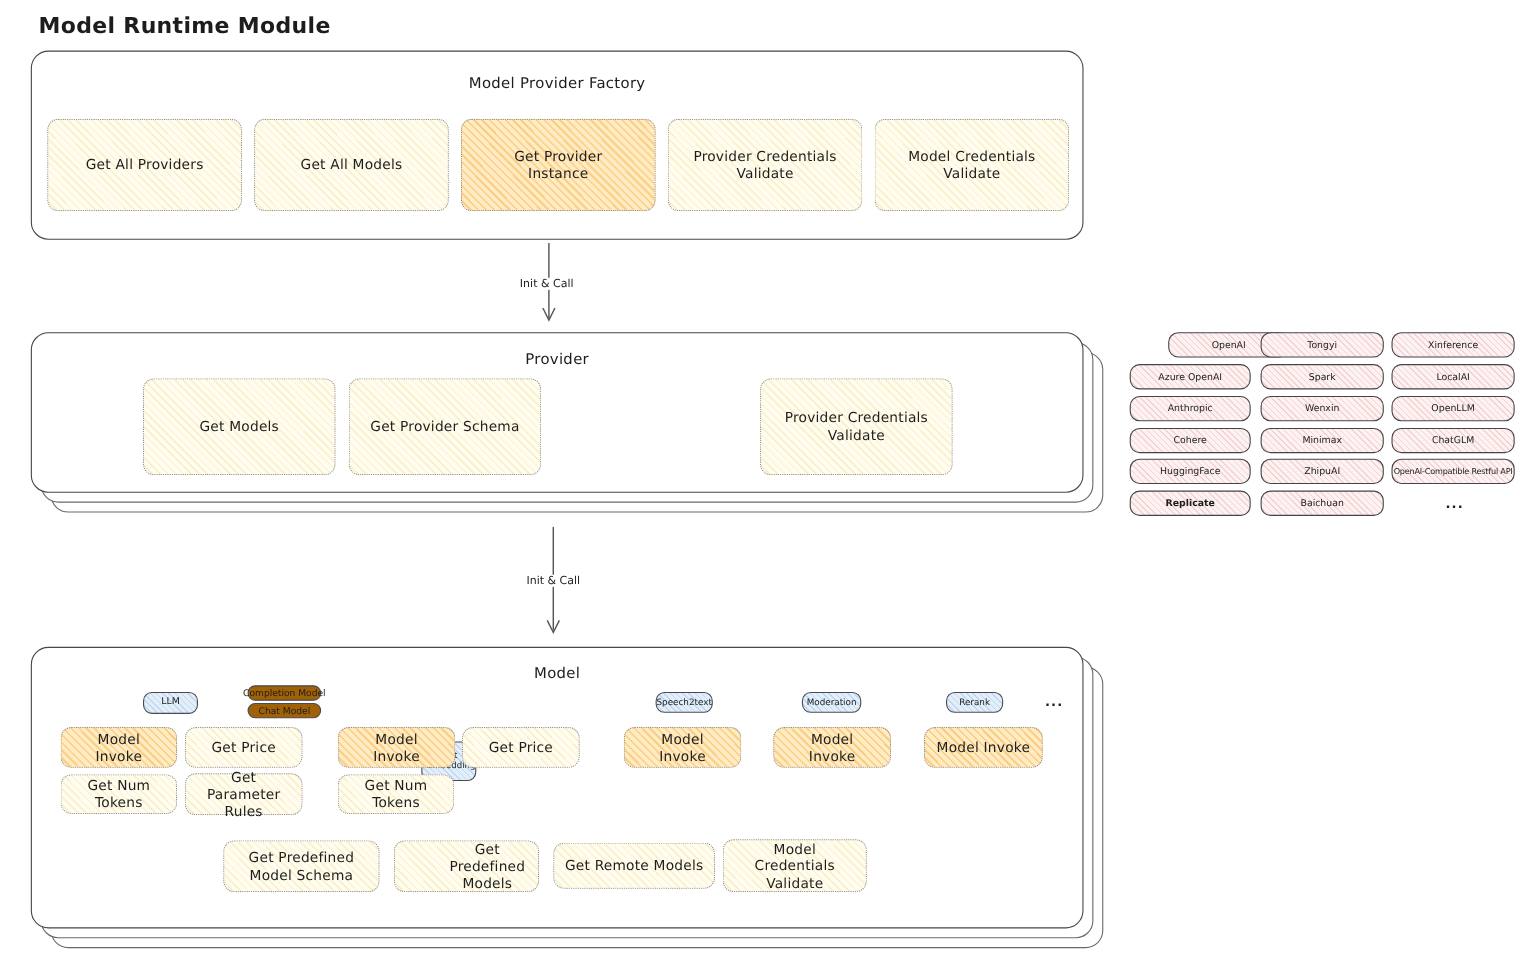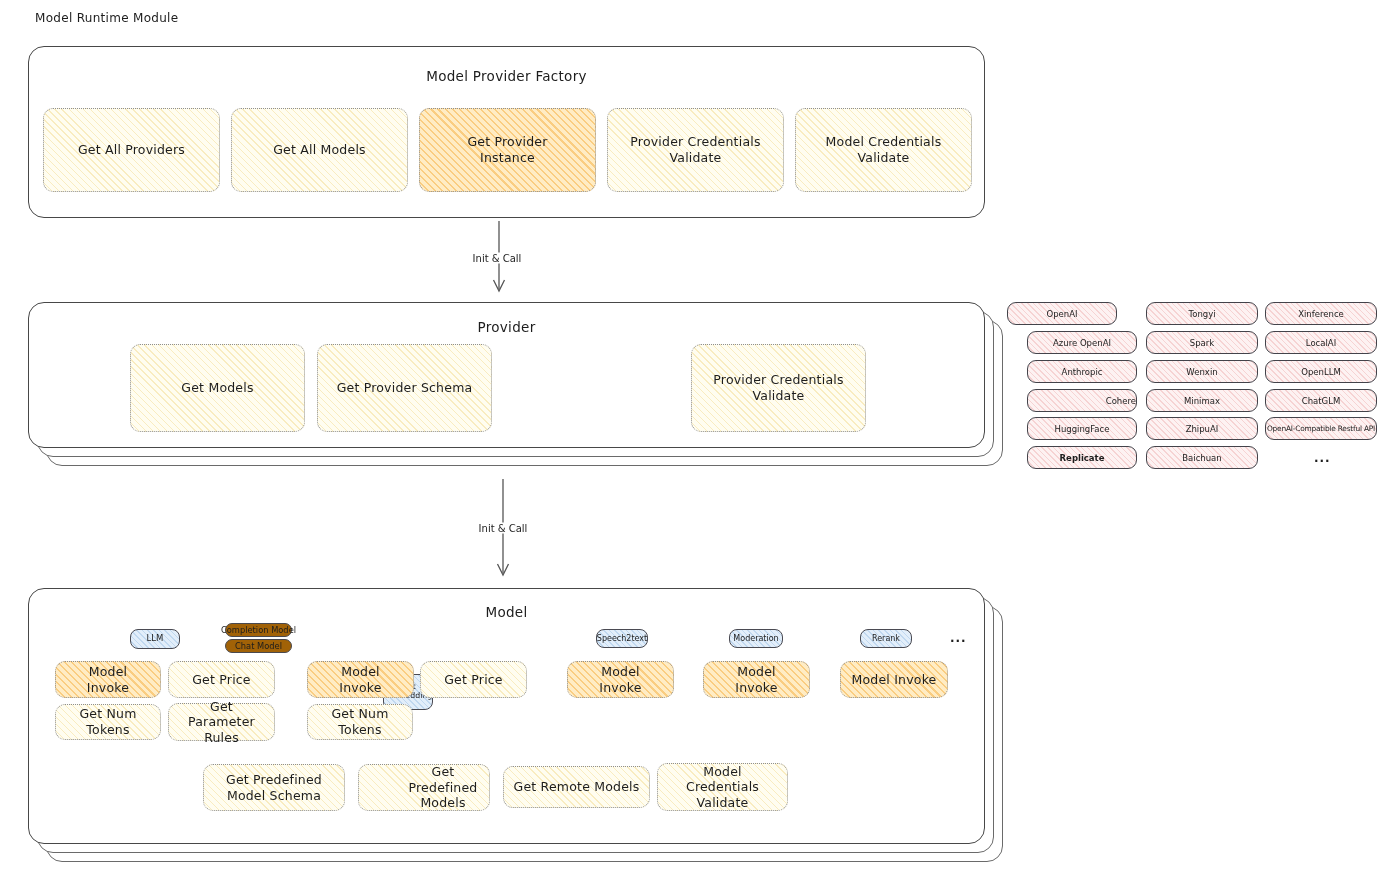--- a/index.html
+++ b/index.html
@@ -1,19 +1,19 @@
 <!DOCTYPE html>
 <html><head>
 <meta charset="utf-8">
 <style>
   html,body{margin:0;padding:0;background:#ffffff;}
   .canvas{position:relative;width:1393px;height:880px;background:#fff;overflow:hidden;
           font-family:"DejaVu Sans","Liberation Sans",sans-serif;color:#1d1d1d;}
   .abs{position:absolute;}
-  .page-title{font-size:12px;font-weight:normal;letter-spacing:.3px;}
+  .page-title{font-size:20px;font-weight:bold;letter-spacing:.3px;}
   
   .layer{position:absolute;background:#fff;border:1.5px solid #6a6a6a;border-radius:16px;box-sizing:border-box;}
   .layer.main{border-color:#474747;}
   .sec-title{position:absolute;text-align:center;font-size:13.5px;letter-spacing:.3px;}
   
   .fbox{position:absolute;display:flex;align-items:center;justify-content:center;text-align:center;
         box-sizing:border-box;border:1.4px dotted #8f8f8f;border-radius:10px;
         font-size:12.5px;line-height:1.25;letter-spacing:.2px;}
   .ybox{background-color:#fffdf0;
         background-image:repeating-linear-gradient(45deg,rgba(240,210,120,.40) 0 1px,transparent 1px 5px);}
@@ -79,30 +79,30 @@
   <div class="fbox ybox" style="left:130px;top:344px;width:175px;height:88px;">
       <span>Get Models</span>
     </div>
   <div class="fbox ybox" style="left:317px;top:344px;width:175px;height:88px;">
       <span>Get Provider Schema</span>
     </div>
   <div class="fbox ybox" style="left:691px;top:344px;width:175px;height:88px;">
       <span style="max-width:140px;">Provider Credentials Validate</span>
     </div>
 
-  <div class="pbox" style="left:1007px;top:302px;width:110px;height:23px;">
+  <div class="pbox" style="left:1062px;top:302px;width:110px;height:23px;">
       <span>OpenAI</span>
     </div>
   <div class="pbox" style="left:1027px;top:331px;width:110px;height:23px;">
       <span>Azure OpenAI</span>
     </div>
   <div class="pbox" style="left:1027px;top:360px;width:110px;height:23px;">
       <span>Anthropic</span>
     </div>
-  <div class="pbox" style="left:1027px;top:389px;width:110px;height:23px;justify-content:flex-end;">
+  <div class="pbox" style="left:1027px;top:389px;width:110px;height:23px;">
       <span>Cohere</span>
     </div>
   <div class="pbox" style="left:1027px;top:417px;width:110px;height:23px;">
       <span>HuggingFace</span>
     </div>
   <div class="pbox" style="left:1027px;top:446px;width:110px;height:23px;font-weight:bold;">
       <span>Replicate</span>
     </div>
 
   <div class="pbox" style="left:1146px;top:302px;width:112px;height:23px;">

